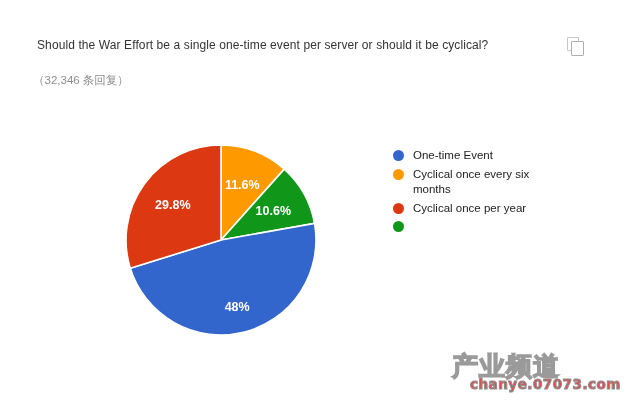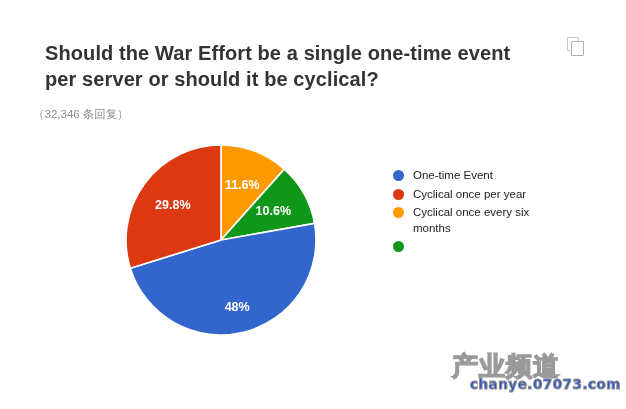--- a/index.html
+++ b/index.html
@@ -17,26 +17,26 @@
   }
 
   
   #poll-header {
     position: absolute;
     left: 33px;
     top: 28px;
     width: 500px;
   }
   #poll-title {
-    font-size: 20px;
+    font-size: 12px;
     line-height: 26px;
     color: #333333;
-    font-weight: 700;
+    font-weight: 400;
     letter-spacing: 0.1px;
-    margin: 12px;
+    margin: 4px;
   }
   #poll-subtitle {
     margin-top: 14px;
     font-size: 11.5px;
     line-height: 16px;
     color: #8d8d8d;
     font-weight: 400;
   }
 
   
@@ -88,21 +88,21 @@
     font-family: "Liberation Sans", sans-serif;
     font-size: 12.5px;
     font-weight: bold;
     fill: #ffffff;
   }
 
   
   #chart-legend {
     position: absolute;
     left: 393px;
-    top: 38px;
+    top: 18px;
     width: 190px;
   }
   .legend-item {
     display: flex;
     align-items: flex-start;
     margin-bottom: 3px;
   }
   .legend-swatch {
     width: 11px;
     height: 11px;
@@ -138,21 +138,21 @@
     white-space: nowrap;
   }
   #watermark-latin {
     position: absolute;
     left: 18px;
     top: 28px;
     font-family: "DejaVu Sans", sans-serif;
     font-size: 13.5px;
     font-weight: bold;
     letter-spacing: 0.5px;
-    color: #1d4ed8;
+    color: #ef4444;
     -webkit-text-stroke: 1.1px #8f8f8f;
     white-space: nowrap;
   }
 </style>
 </head>
 <body>
 
 <div id="poll-header">
   <div id="poll-title">Should the War Effort be a single one-time event per server or should it be cyclical?</div>
   <div id="poll-subtitle">（32,346 条回复）</div>
@@ -179,26 +179,26 @@
         <text x="47.8" y="65.0" text-anchor="middle" class="slice-label">29.8%</text>
       </g>
   </svg>
 
   <div id="chart-legend">
     <div class="legend-item">
       <span class="legend-swatch" style="background: rgb(51, 102, 204);"></span>
       <span class="legend-label">One-time Event</span>
     </div>
     <div class="legend-item">
+      <span class="legend-swatch" style="background: rgb(255, 153, 0);"></span>
+      <span class="legend-label">Cyclical once every six months</span>
+    </div>
+    <div class="legend-item">
       <span class="legend-swatch" style="background: rgb(220, 57, 18);"></span>
       <span class="legend-label">Cyclical once per year</span>
-    </div>
-    <div class="legend-item">
-      <span class="legend-swatch" style="background: rgb(255, 153, 0);"></span>
-      <span class="legend-label">Cyclical once every six months</span>
     </div>
     <div class="legend-item">
       <span class="legend-swatch" style="background: rgb(16, 150, 24);"></span>
     </div>
   </div>
 </div>
 
 <div id="watermark">
   <div id="watermark-cjk">产业频道</div>
   <div id="watermark-latin">chanye.07073.com</div>

